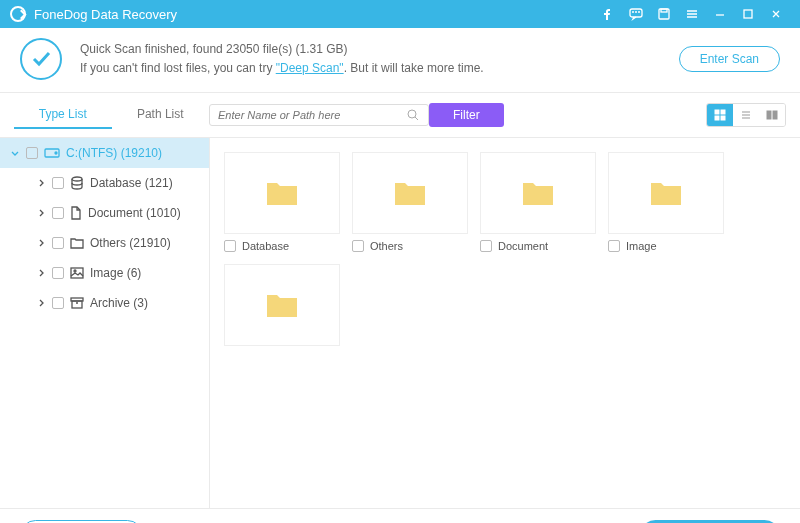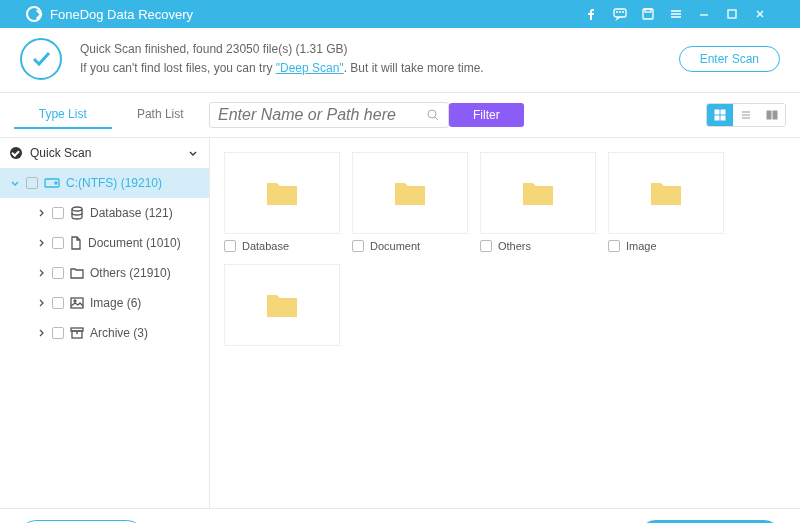--- a/index.html
+++ b/index.html
@@ -1,19 +1,19 @@
 <!DOCTYPE html>
 <html><head>
 <meta charset="utf-8">
 <style>
 * { margin: 0; padding: 0; box-sizing: border-box; font-family: -apple-system, "Segoe UI", Arial, sans-serif; }
 body { width: 800px; height: 523px; background: #fff; overflow: hidden; font-size: 12px; color: #555; }
 
 
-.titlebar { height: 28px; background: #38b6e5; display: flex; align-items: center; padding: 0 26px; color: #fff; }
+.titlebar { height: 28px; background: #38b6e5; display: flex; align-items: center; padding: 0 10px; color: #fff; }
 .titlebar .logo { width: 16px; height: 16px; margin-right: 8px; border: 2px solid #fff; border-radius: 50%; position: relative; }
 .titlebar .logo::after { content: ""; position: absolute; right: -1px; top: 3px; width: 5px; height: 5px; border-right: 2px solid #fff; border-top: 2px solid #fff; transform: rotate(45deg); }
 .titlebar .title { font-size: 13px; }
 .titlebar .spacer { flex: 1; }
 .titlebar .win-icon { width: 28px; height: 28px; display: flex; align-items: center; justify-content: center; cursor: pointer; }
 .titlebar svg { stroke: #fff; fill: none; stroke-width: 1.3; }
 
 
 .status { display: flex; align-items: center; padding: 10px 20px 12px 20px; border-bottom: 1px solid #eaeaea; }
 .status .check { width: 42px; height: 42px; border: 2.5px solid #38b6e5; border-radius: 50%; margin-right: 18px; display: flex; align-items: center; justify-content: center; }
@@ -21,21 +21,21 @@
 .status .msg { flex: 1; line-height: 1.6; color: #666; }
 .status .msg a { color: #38b6e5; text-decoration: underline; }
 .status .deep { border: 1px solid #38b6e5; color: #38b6e5; border-radius: 14px; padding: 5px 20px; font-size: 12px; cursor: pointer; background: #fff; }
 
 
 .toolbar { display: flex; align-items: center; padding: 8px 14px; border-bottom: 1px solid #eaeaea; }
 .tabs { display: flex; width: 195px; }
 .tab { flex: 1; text-align: center; padding: 6px 0; cursor: pointer; color: #777; }
 .tab.active { color: #38b6e5; border-bottom: 2px solid #38b6e5; }
 .searchwrap { flex: 0 0 220px; display: flex; align-items: center; border: 1px solid #ddd; border-radius: 3px; padding: 3px 8px; }
-.searchwrap input { flex: 1; border: none; outline: none; font-size: 16px; color: #888; font-style: italic; background: transparent; }
+.searchwrap input { flex: 1; border: none; outline: none; font-size: 11px; color: #888; font-style: italic; background: transparent; }
 .searchwrap svg { stroke: #aaa; fill: none; }
 .filter-btn { background: #8b5cf6; color: #fff; border: none; border-radius: 3px; padding: 5px 24px; font-size: 12px; cursor: pointer; }
 .toolbar .spacer { flex: 1; }
 .viewbtns { display: flex; border: 1px solid #ddd; border-radius: 3px; overflow: hidden; }
 .viewbtn { width: 26px; height: 22px; display: flex; align-items: center; justify-content: center; cursor: pointer; background: #fff; }
 .viewbtn.active { background: #38b6e5; }
 .viewbtn svg { stroke: #999; fill: #999; }
 .viewbtn.active svg { stroke: #fff; fill: #fff; }
 
 
@@ -164,27 +164,20 @@
         <svg width="12" height="12" viewBox="0 0 12 12" fill="none">
           <rect x="1" y="2" width="4" height="8"></rect>
           <rect x="7" y="2" width="4" height="8"></rect>
         </svg>
       </div>
   </div>
 </div>
 
 <div class="main">
   <div class="sidebar">
-    <div class="tree-row root">
-      <span class="dot"></span>
-      <span class="lbl">Quick Scan</span>
-      <svg class="toggle" width="12" height="12" viewBox="0 0 12 12">
-          <path d="M3 5l3 3 3-3"></path>
-        </svg>
-    </div>
     <div class="tree-row drive l1">
       <svg class="chev" width="10" height="10" viewBox="0 0 10 10">
           <path d="M2 4l3 3 3-3"></path>
         </svg>
       <span class="cb"></span>
       <svg width="16" height="12" viewBox="0 0 16 12">
           <rect x="1" y="2" width="14" height="8" rx="1"></rect>
           <circle cx="12" cy="6" r="1" fill="currentColor"></circle>
         </svg>
       <span class="lbl">C:(NTFS) (19210)</span>
@@ -261,32 +254,32 @@
         </div>
     </div>
     <div class="folder">
       <div class="thumb">
           <svg width="34" height="28" viewBox="0 0 34 28">
             <path d="M2 4h10l3 3h17v19H2z"></path>
           </svg>
         </div>
       <div class="cap">
           <span class="cb"></span>
-          <span>Document</span>
+          <span>Others</span>
         </div>
     </div>
     <div class="folder">
       <div class="thumb">
           <svg width="34" height="28" viewBox="0 0 34 28">
             <path d="M2 4h10l3 3h17v19H2z"></path>
           </svg>
         </div>
       <div class="cap">
           <span class="cb"></span>
-          <span>Others</span>
+          <span>Document</span>
         </div>
     </div>
     <div class="folder">
       <div class="thumb">
           <svg width="34" height="28" viewBox="0 0 34 28">
             <path d="M2 4h10l3 3h17v19H2z"></path>
           </svg>
         </div>
       <div class="cap">
           <span class="cb"></span>

